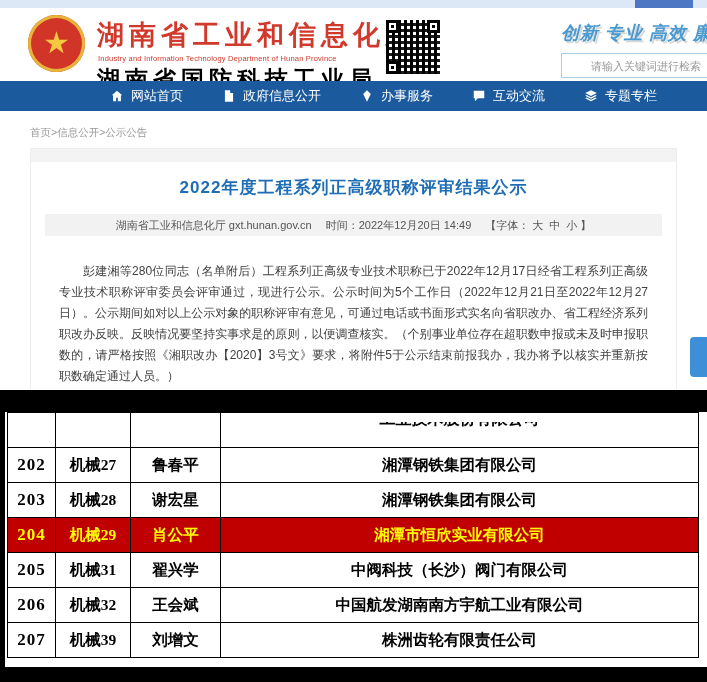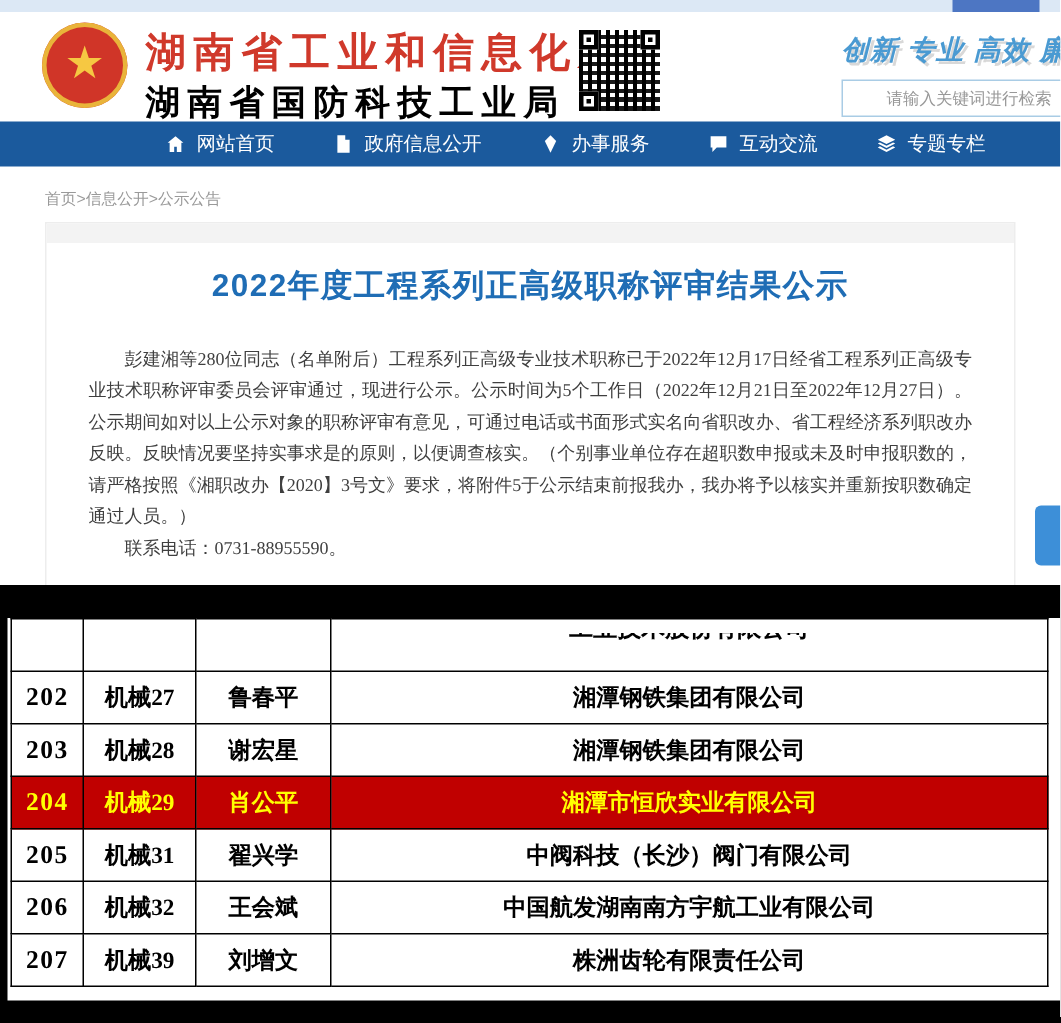--- a/index.html
+++ b/index.html
@@ -51,30 +51,30 @@
   .navitem { display:flex; align-items:center; gap:7px; color:#fff; font-size:13px; cursor:pointer; white-space:nowrap; }
   .navitem svg { width:14px; height:14px; fill:#fff; display:block; }
   
   .breadcrumb { position:absolute; left:30px; top:126px; font-size:10.5px; color:#999; cursor:pointer; }
   
   .article {
     position:absolute; left:30px; top:148px; width:647px; height:274px;
     background:#fff; border:1px solid #ededed;
   }
   .graybar { width:100%; height:13px; background:#f3f3f3; }
-  .atitle { margin-top:14px; text-align:center; font-size:21px; font-weight:bold; color:#1f6db5; letter-spacing:1px; }
+  .atitle { margin-top:14px; text-align:center; font-size:17px; font-weight:bold; color:#1f6db5; letter-spacing:1px; }
   .metabar {
     margin:15px auto 0; width:617px; height:22px; background:#f2f2f2;
     display:flex; align-items:center; justify-content:center; gap:14px;
     font-size:11px; color:#555; white-space:nowrap;
   }
   .fontset { display:flex; gap:0; }
   .fontset .fs { cursor:pointer; padding:0 3px; }
   .abody { margin:25px 28px 0; font-size:12px; line-height:21px; color:#3f3f3f; text-align:justify; }
-  .abody p { text-indent:2em;font-family:Liberation Serif, serif; }
+  .abody p { text-indent:2em; }
   .sig { margin:18px 28px 0; text-align:right; font-size:12px; line-height:23px; color:#333; }
   
   .floattab {
     position:absolute; left:690px; top:337px; width:17px; height:40px;
     background:#3d8fd8; border-radius:4px 0 0 4px; cursor:pointer;
   }
   
   .overlay { position:absolute; left:0; top:390px; width:707px; height:292px; background:#000; }
   .whitewrap { position:absolute; left:5px; top:22px; width:702px; height:255px; background:#fff; overflow:hidden; }
   table.results {
@@ -99,20 +99,21 @@
   <div class="topstrip">
     <div class="toptab"></div>
   </div>
 
   <div class="header">
     <div class="emblem">
         <span>★</span>
       </div>
     <div class="brandtext">
       <div class="t1">湖南省工业和信息化厅</div>
+      <div class="ten">Industry and Information Technology Department of Hunan Province</div>
       <div class="t2">湖南省国防科技工业局</div>
     </div>
     <div class="qr">
       <i class="m1"></i>
       <i class="m2"></i>
       <i class="m3"></i>
     </div>
     <div class="hright">
       <div class="slogan">创新 专业 高效 廉洁</div>
       <input class="search" type="text" placeholder="请输入关键词进行检索" style="">
@@ -150,20 +151,31 @@
         </svg>
       <span>专题专栏</span>
     </div>
   </div>
 
   <div class="breadcrumb">首页&gt;信息公开&gt;公示公告</div>
 
   <div class="article">
     <div class="graybar"></div>
     <div class="atitle">2022年度工程系列正高级职称评审结果公示</div>
+    <div class="metabar">
+      <span>湖南省工业和信息化厅 gxt.hunan.gov.cn</span>
+      <span>时间：2022年12月20日 14:49</span>
+      <span class="fontset">
+        <span>【字体：</span>
+        <span class="fs">大</span>
+        <span class="fs">中</span>
+        <span class="fs">小</span>
+        <span>】</span>
+      </span>
+    </div>
     <div class="abody">
       <p>彭建湘等280位同志（名单附后）工程系列正高级专业技术职称已于2022年12月17日经省工程系列正高级专业技术职称评审委员会评审通过，现进行公示。公示时间为5个工作日（2022年12月21日至2022年12月27日）。公示期间如对以上公示对象的职称评审有意见，可通过电话或书面形式实名向省职改办、省工程经济系列职改办反映。反映情况要坚持实事求是的原则，以便调查核实。（个别事业单位存在超职数申报或未及时申报职数的，请严格按照《湘职改办【2020】3号文》要求，将附件5于公示结束前报我办，我办将予以核实并重新按职数确定通过人员。）</p>
       <p>联系电话：0731-88955590。</p>
     </div>
     <div class="sig">
       <div>省工程经济系列职改办</div>
       <div>2022年12月20日</div>
     </div>
   </div>
 

